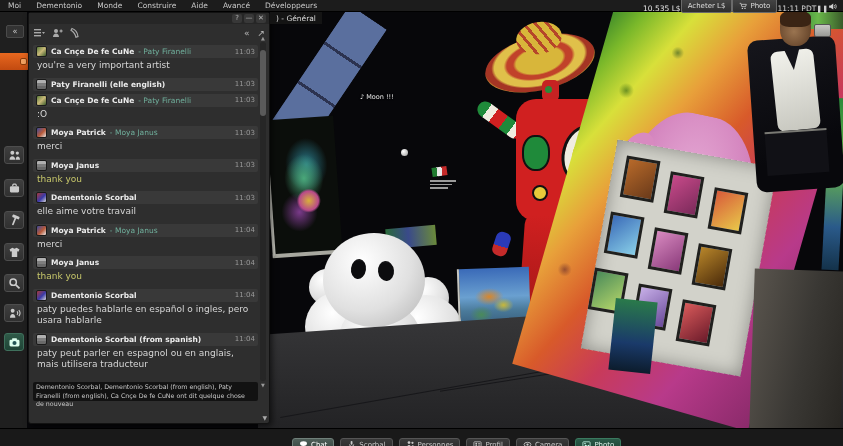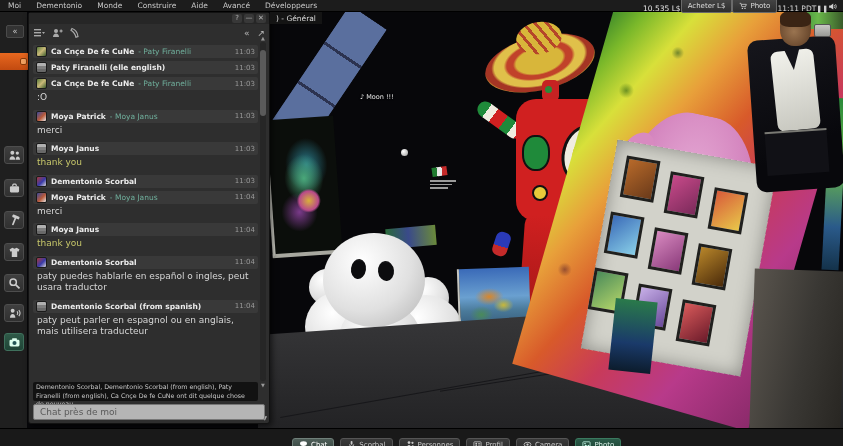--- a/index.html
+++ b/index.html
@@ -446,20 +446,23 @@
     </div>
 
     <div id="msg-list">
         <div class="msg">
           <div class="msg-head">
             <span class="av photo-green"></span>
             <span class="mname">Ca Cnçe De fe CuNe</span>
             <span class="malias">- Paty Firanelli</span>
             <span class="mtime">11:03</span>
           </div>
+          <div class="mbody">
+            <div>you're a very important artist</div>
+          </div>
         </div>
         <div class="msg">
           <div class="msg-head">
             <span class="av cube"></span>
             <span class="mname">Paty Firanelli (elle english)</span>
             <span class="mtime">11:03</span>
           </div>
         </div>
         <div class="msg">
           <div class="msg-head">
@@ -492,20 +495,23 @@
           <div class="mbody highlight">
             <div>thank you</div>
           </div>
         </div>
         <div class="msg">
           <div class="msg-head">
             <span class="av photo-red"></span>
             <span class="mname">Dementonio Scorbal</span>
             <span class="mtime">11:03</span>
           </div>
+          <div class="mbody">
+            <div>elle aime votre travail</div>
+          </div>
         </div>
         <div class="msg">
           <div class="msg-head">
             <span class="av photo-blue"></span>
             <span class="mname">Moya Patrick</span>
             <span class="malias">- Moya Janus</span>
             <span class="mtime">11:04</span>
           </div>
           <div class="mbody">
             <div>merci</div>
@@ -521,21 +527,21 @@
             <div>thank you</div>
           </div>
         </div>
         <div class="msg">
           <div class="msg-head">
             <span class="av photo-red"></span>
             <span class="mname">Dementonio Scorbal</span>
             <span class="mtime">11:04</span>
           </div>
           <div class="mbody">
-            <div>paty puedes hablarle en español o ingles, peut usara traductor</div>
+            <div>paty puedes hablarle en español o ingles, pero usara hablarle</div>
           </div>
         </div>
         <div class="msg">
           <div class="msg-head">
             <span class="av cube"></span>
             <span class="mname">Dementonio Scorbal (from spanish)</span>
             <span class="mtime">11:04</span>
           </div>
           <div class="mbody">
             <div>paty peut parler en espagnol ou en anglais, mais utilisera traducteur</div>
@@ -545,21 +551,20 @@
 
     <div id="scrollbar">
       <span class="scroll-arrow" style="top:-7px;">▲</span>
       <div id="scroll-thumb"></div>
       <span class="scroll-arrow" style="bottom:-7px;">▼</span>
     </div>
 
     <div id="chat-toast">Dementonio Scorbal, Dementonio Scorbal (from english), Paty Firanelli (from english), Ca Cnçe De fe CuNe ont dit quelque chose de nouveau</div>
     <span id="toast-caret">▼</span>
 
-    <div id="chat-input">Chat près de moi</div>
   </div>
 
   <div id="bottom-bar">
     <div id="bottom-buttons">
         <div class="bb-btn active">
           <span style="display: flex;">
             <svg viewBox="0 0 12 12">
               <ellipse cx="6" cy="4.8" rx="4.6" ry="3.2" fill="#fff"></ellipse>
               <path d="M3.8 7.2 2.8 10l3.2-2z" fill="#fff"></path>
             </svg>

